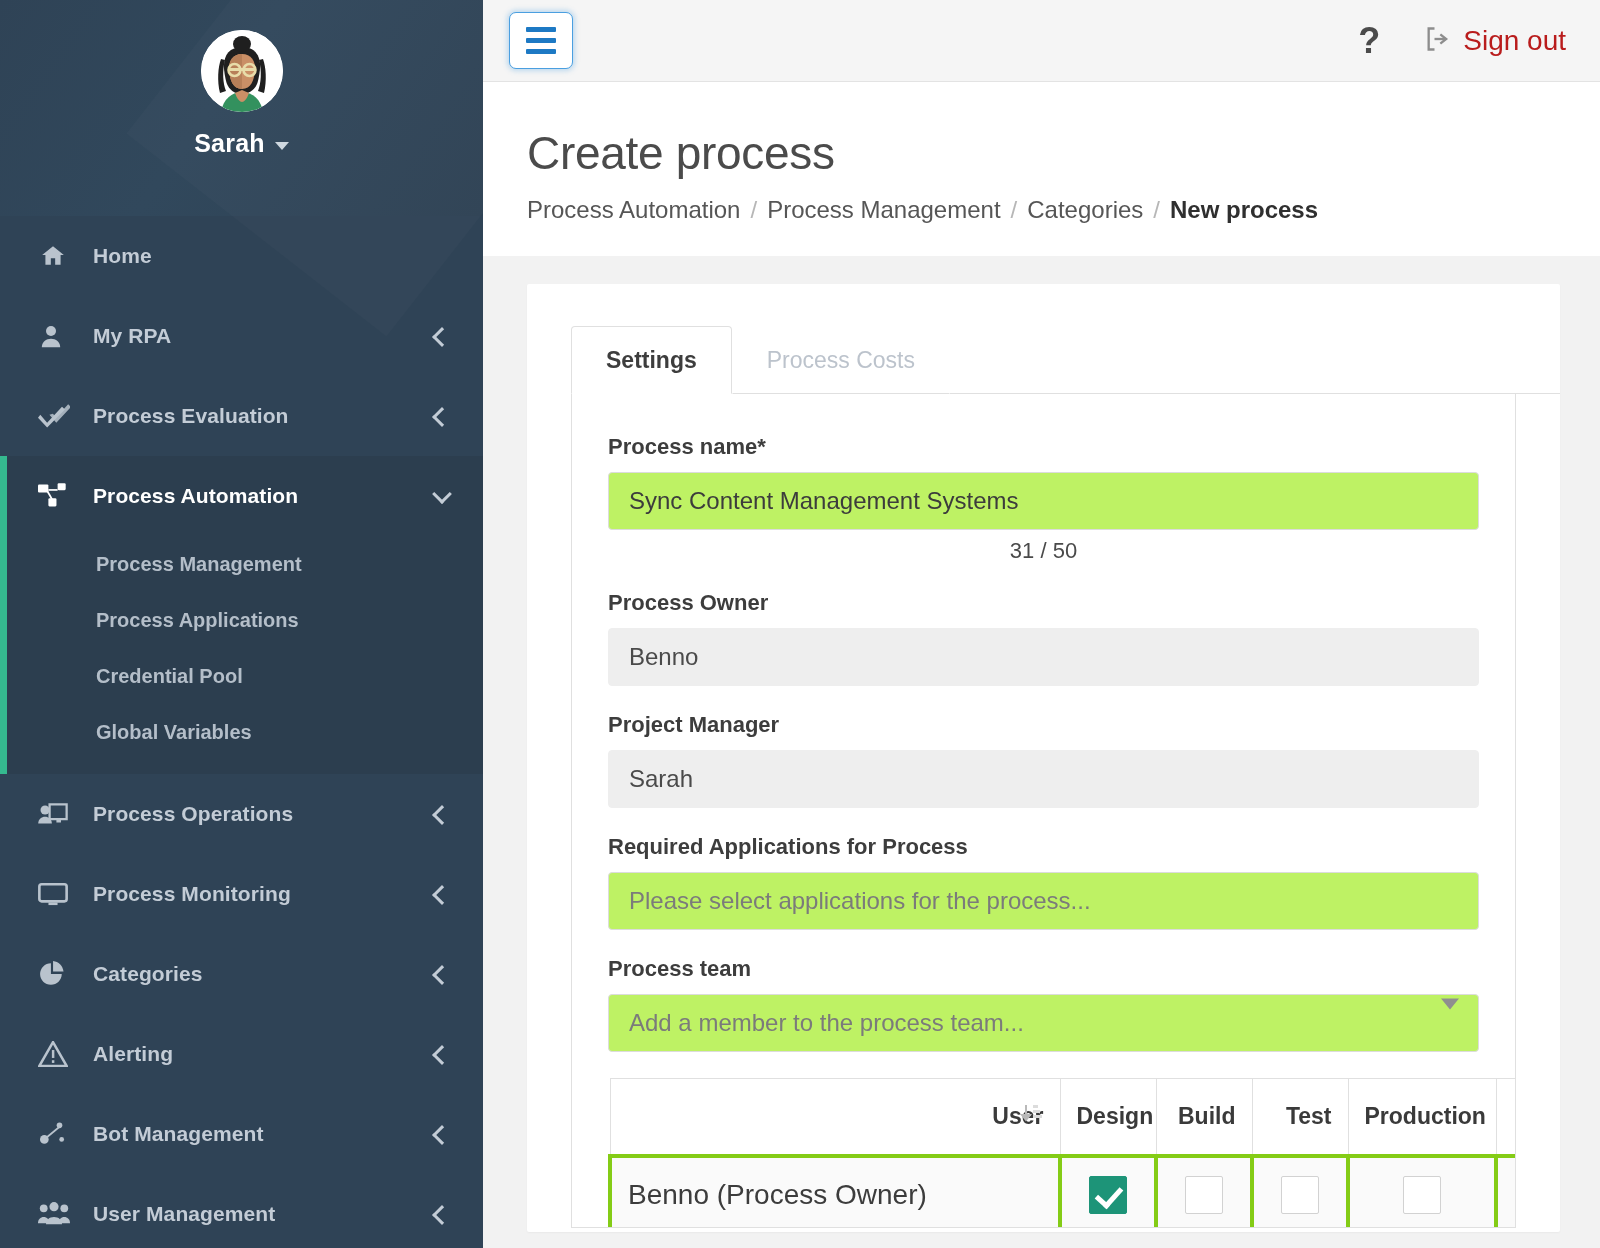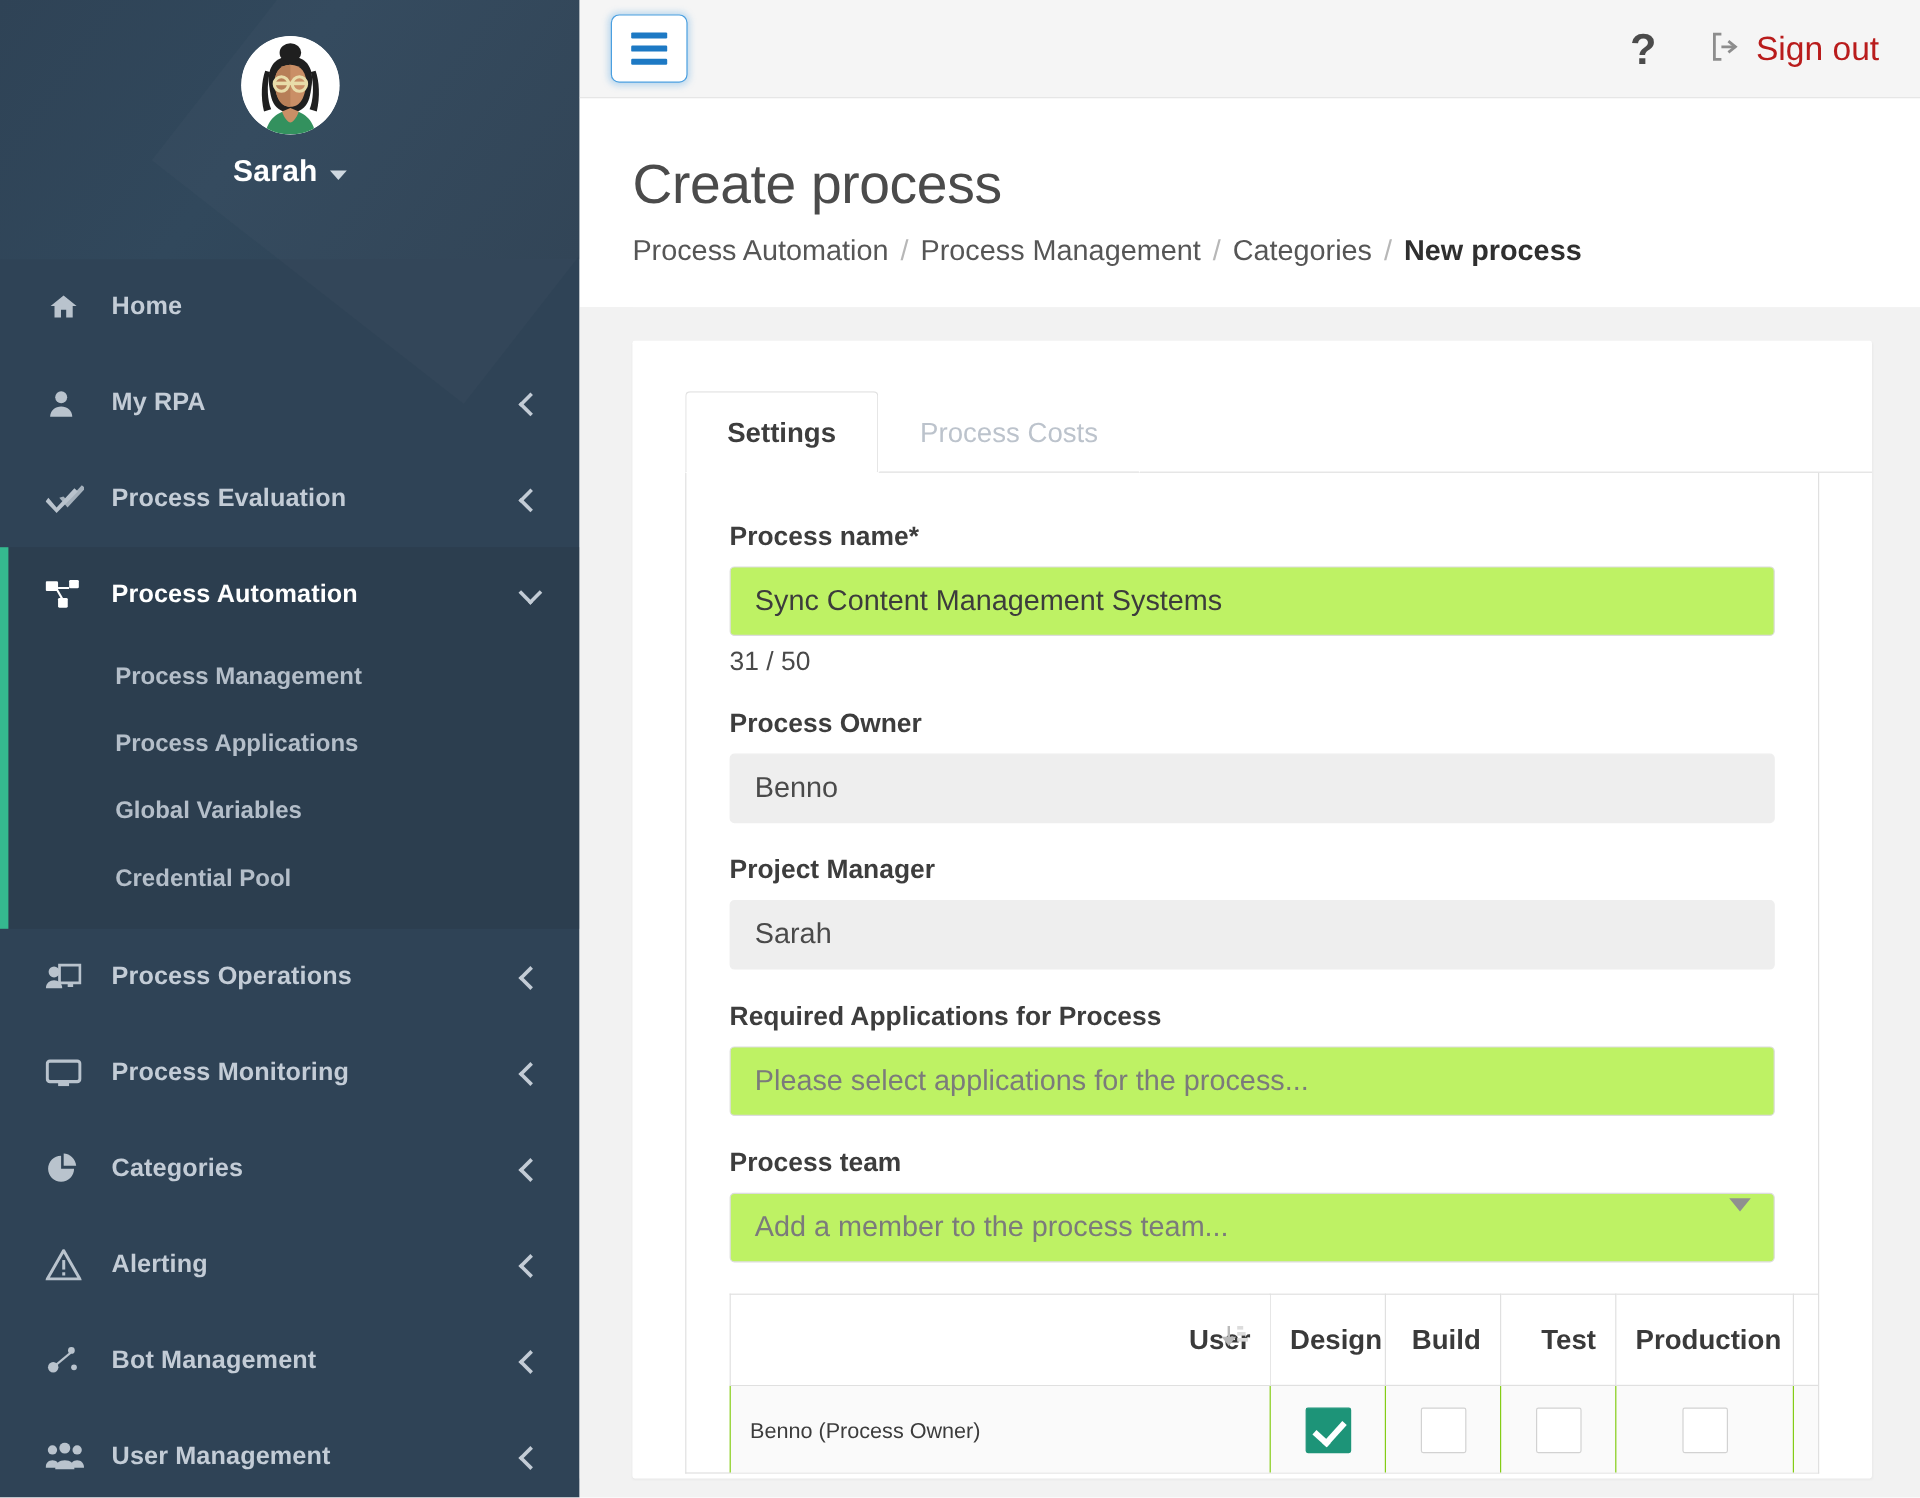--- a/index.html
+++ b/index.html
@@ -140,35 +140,35 @@
     overflow:hidden;
   }
   .field { margin-bottom: 26px; }
   .field-label { font-size:22px; font-weight:700; color:#3d3d3d; margin-bottom:12px; }
   .input {
     height: 58px; border:1px solid #dcdcdc; border-radius:4px; background:#bef264;
     display:flex; align-items:center; padding: 0 20px; font-size:24px; color:#3c3c3c;
   }
   .input.readonly { background:#eeeeee; border-color:#eeeeee; color:#4a4a4a; }
   .input.placeholder { color:#7b7b7b; }
-  .counter { text-align:left; font-size:22px; color:#4a4a4a; margin-top:8px; }
+  .counter { text-align:center; font-size:22px; color:#4a4a4a; margin-top:8px; }
   .select { position:relative; }
   .select .arrow {
     position:absolute; right:20px; top:50%; transform:translateY(-50%);
     width:0;height:0;border-left:9px solid transparent;border-right:9px solid transparent;
     border-top:11px solid #8f8f8f;
   }
 
   table.team { width:100%; border-collapse:collapse; margin-top:4px; table-layout:fixed; }
   table.team th {
     border:1px solid #e0e0e0; background:#ffffff; font-size:23px; font-weight:700; color:#3a3a3a;
     text-align:right; padding: 24px 16px; vertical-align:middle;
   }
   table.team td {
-    border:1px solid #84cc16; background:#fafafa; padding: 18px 16px; font-size:18px; color:#3c3c3c;
+    border:4px solid #84cc16; background:#fafafa; padding: 18px 16px; font-size:28px; color:#3c3c3c;
   }
   .th-user { width: 450px; position:relative; padding-left:20px !important; }
   .sort-ico { position:absolute; right:16px; top:50%; transform:translateY(-50%); }
   .col-narrow { width: 96px; text-align:center; }
   .col-wide { width: 148px; text-align:center; }
   .col-act { width: 72px; text-align:center; }
   td.center { text-align:center; }
   .cbx {
     width: 38px; height:38px; border:1px solid #d2d2d2; border-radius:2px; background:#ffffff;
     display:inline-block; vertical-align:middle;
@@ -256,22 +256,22 @@
               <path d="M9 5h8v1.5H9z"></path>
                 <path d="M8.2 5.4l4.6 8-1.3.8-4.6-8z"></path>
             </svg>
           </span>
           <span class="label">Process Automation</span>
           <span class="chev down"></span>
         </div>
         <div class="subnav">
           <div class="subnav-item">Process Management</div>
           <div class="subnav-item">Process Applications</div>
+          <div class="subnav-item">Credential Pool</div>
           <div class="subnav-item">Global Variables</div>
-          <div class="subnav-item">Credential Pool</div>
         </div>
       </div>
 
       <div class="nav-item">
         <span class="ico">
           <svg width="30" height="25" viewBox="0 0 26 22">
               <path d="M10 2h15v13h-6v2h-2v-2h-7z" fill="none" stroke="#b9c3cd" stroke-width="2"></path>
               <circle cx="6" cy="7" r="4"></circle>
               <path d="M0 19c0-4 3-6 6-6s6 2 6 6z"></path>
             </svg>

